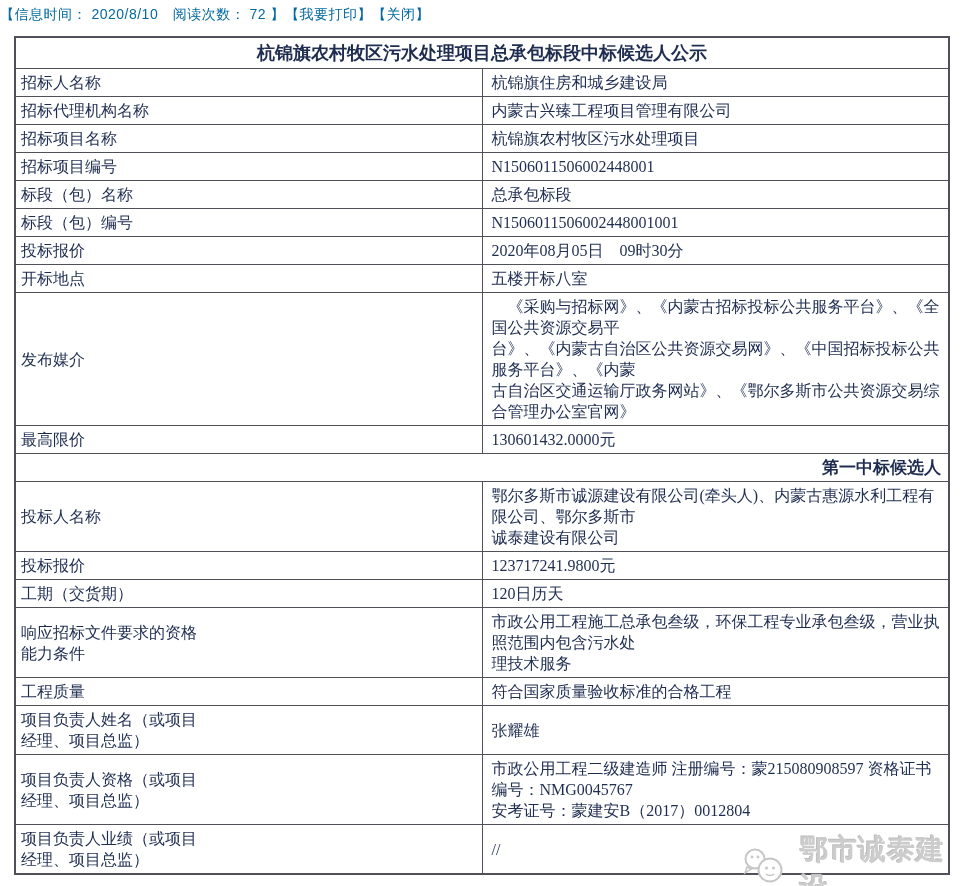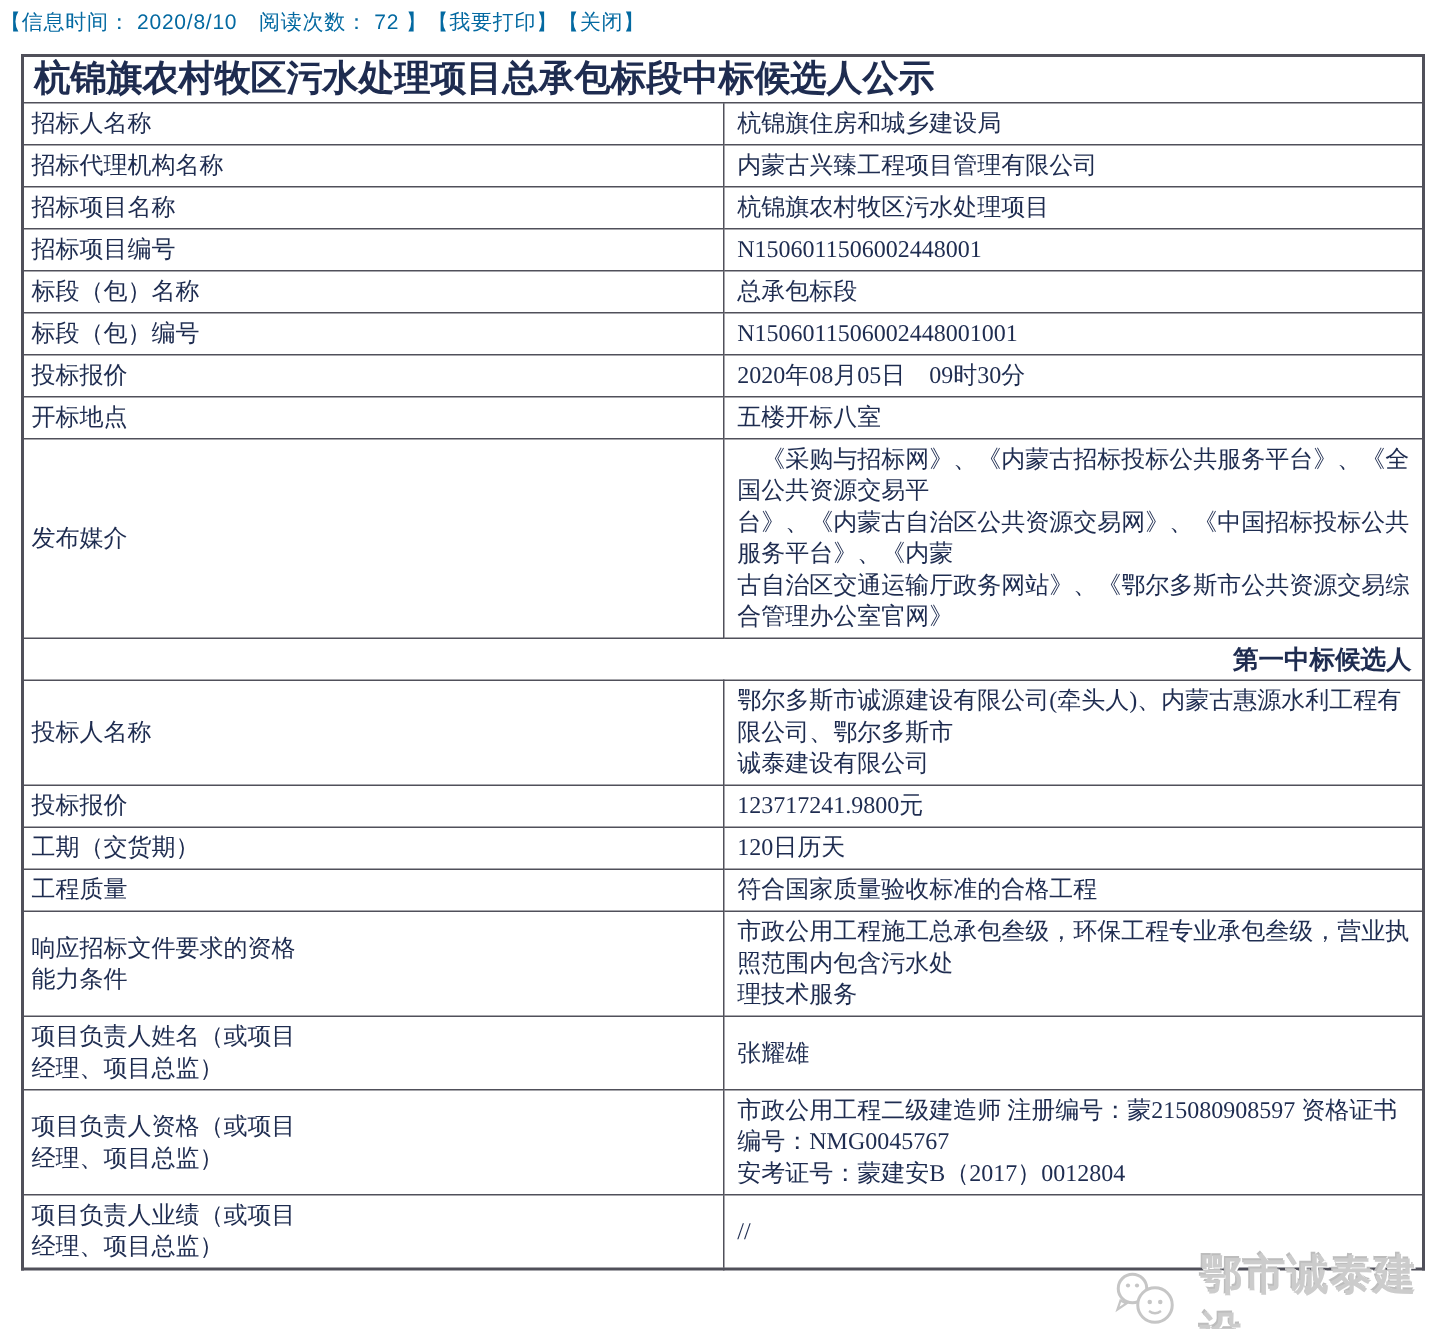--- a/index.html
+++ b/index.html
@@ -27,21 +27,21 @@
   table.doc-table { border-width:2px; }
   td {
     padding:3px 7px; font-size:16px; line-height:21px;
     vertical-align:middle; white-space:pre-line;
     overflow:hidden;
   }
   td.lbl { width:225px; padding-left:5px;margin-top:37px; }
   td.val { padding-left:9px;margin-left:46px; }
   tr.h-m td { height:99px; }  
   td.title-cell {
-    font-weight:bold; font-size:24px;
+    text-align:center; font-weight:bold; font-size:18px;
     height:24px; white-space:normal;
   }
   td.section-cell {
     text-align:right; font-weight:bold; font-size:17px;
     height:21px; white-space:normal;
   }
   
   .watermark {
     position:absolute; top:831px; left:742px; z-index:5;
     display:flex; align-items:center; gap:14px;
@@ -97,44 +97,48 @@
     <td class="lbl">开标地点</td>
     <td class="val">五楼开标八室</td>
   </tr>
   <tr class="h-m">
     <td class="lbl">发布媒介</td>
     <td class="val">　《采购与招标网》、《内蒙古招标投标公共服务平台》、《全国公共资源交易平
 台》、《内蒙古自治区公共资源交易网》、《中国招标投标公共服务平台》、《内蒙
 古自治区交通运输厅政务网站》、《鄂尔多斯市公共资源交易综合管理办公室官网》</td>
   </tr>
   <tr>
+    <td class="lbl">最高限价</td>
+    <td class="val">130601432.0000元</td>
+  </tr>
+  <tr>
     <td colspan="2" class="section-cell">第一中标候选人</td>
   </tr>
   <tr>
     <td class="lbl">投标人名称</td>
     <td class="val">鄂尔多斯市诚源建设有限公司(牵头人)、内蒙古惠源水利工程有限公司、鄂尔多斯市
 诚泰建设有限公司</td>
   </tr>
   <tr>
     <td class="lbl">投标报价</td>
     <td class="val">123717241.9800元</td>
   </tr>
   <tr>
     <td class="lbl">工期（交货期）</td>
     <td class="val">120日历天</td>
   </tr>
   <tr>
-    <td class="lbl">工程质量</td>
-    <td class="val">符合国家质量验收标准的合格工程</td>
-  </tr>
-  <tr>
     <td class="lbl">响应招标文件要求的资格
 能力条件</td>
     <td class="val">市政公用工程施工总承包叁级，环保工程专业承包叁级，营业执照范围内包含污水处
 理技术服务</td>
+  </tr>
+  <tr>
+    <td class="lbl">工程质量</td>
+    <td class="val">符合国家质量验收标准的合格工程</td>
   </tr>
   <tr>
     <td class="lbl">项目负责人姓名（或项目
 经理、项目总监）</td>
     <td class="val">张耀雄</td>
   </tr>
   <tr>
     <td class="lbl">项目负责人资格（或项目
 经理、项目总监）</td>
     <td class="val">市政公用工程二级建造师 注册编号：蒙215080908597 资格证书编号：NMG0045767

